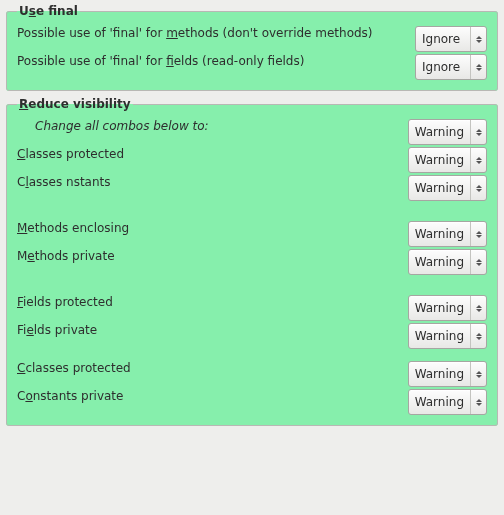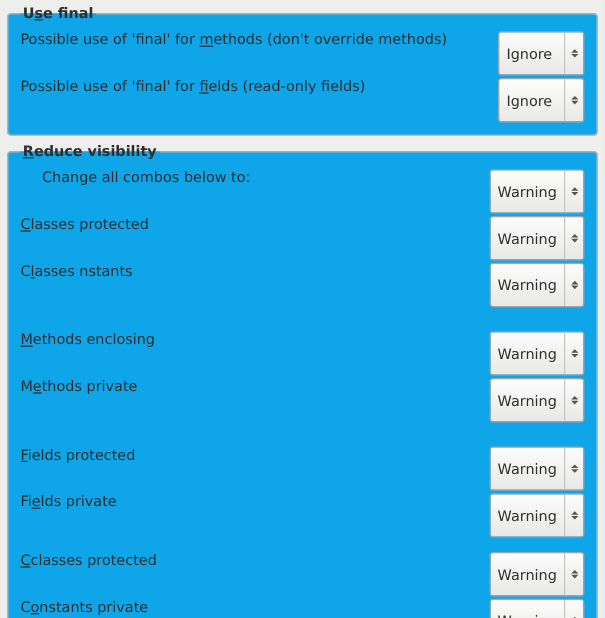--- a/index.html
+++ b/index.html
@@ -14,21 +14,21 @@
     overflow: hidden;
   }
   .container {
     padding: 4px 6px 6px 6px;
   }
   fieldset {
     border: 1px solid #b8b8b4;
     border-radius: 3px;
     margin: 0 0 6px 0;
     padding: 6px 10px 8px 10px;
-    background: #0ea5e9;
+    background: #86efac;
   }
   legend {
     padding: 0 2px;
     font-size: 12px;
     font-weight: bold;
     color: #2e2e2e;
   }
   .mn { text-decoration: underline; }
   .row {
     display: flex;
@@ -39,21 +39,21 @@
     flex: 1 1 auto;
     padding-right: 8px;
     white-space: nowrap;
   }
   .row .combo-slot {
     flex: 0 0 auto;
   }
   .combo {
     display: inline-flex;
     align-items: stretch;
-    height: 37px;
+    height: 26px;
     background: linear-gradient(#fdfdfd, #e8e8e6);
     border: 1px solid #a6a6a2;
     border-radius: 3px;
     box-shadow: inset 0 1px 0 #ffffff;
     min-width: 72px;
     box-sizing: border-box;
     cursor: default;
   }
   .combo .combo-text {
     flex: 1 1 auto;
@@ -78,21 +78,21 @@
     border-left: 3px solid transparent;
     border-right: 3px solid transparent;
   }
   .combo .arrow-up { border-bottom: 3px solid #555; }
   .combo .arrow-down { border-top: 3px solid #555; }
 
   .section-heading {
     font-weight: bold;
     margin: 12px 0 6px 0;
   }
-  .indent { padding-left: 18px; }
+  .indent { padding-left: 18px; font-style: italic; }
   .spacer { height: 16px; }
   .spacer-sm { height: 8px; }
 
   .checkbox-slot {
     flex: 0 0 auto;
     width: 72px;
     display: flex;
     justify-content: center;
   }
   .checkbox {

